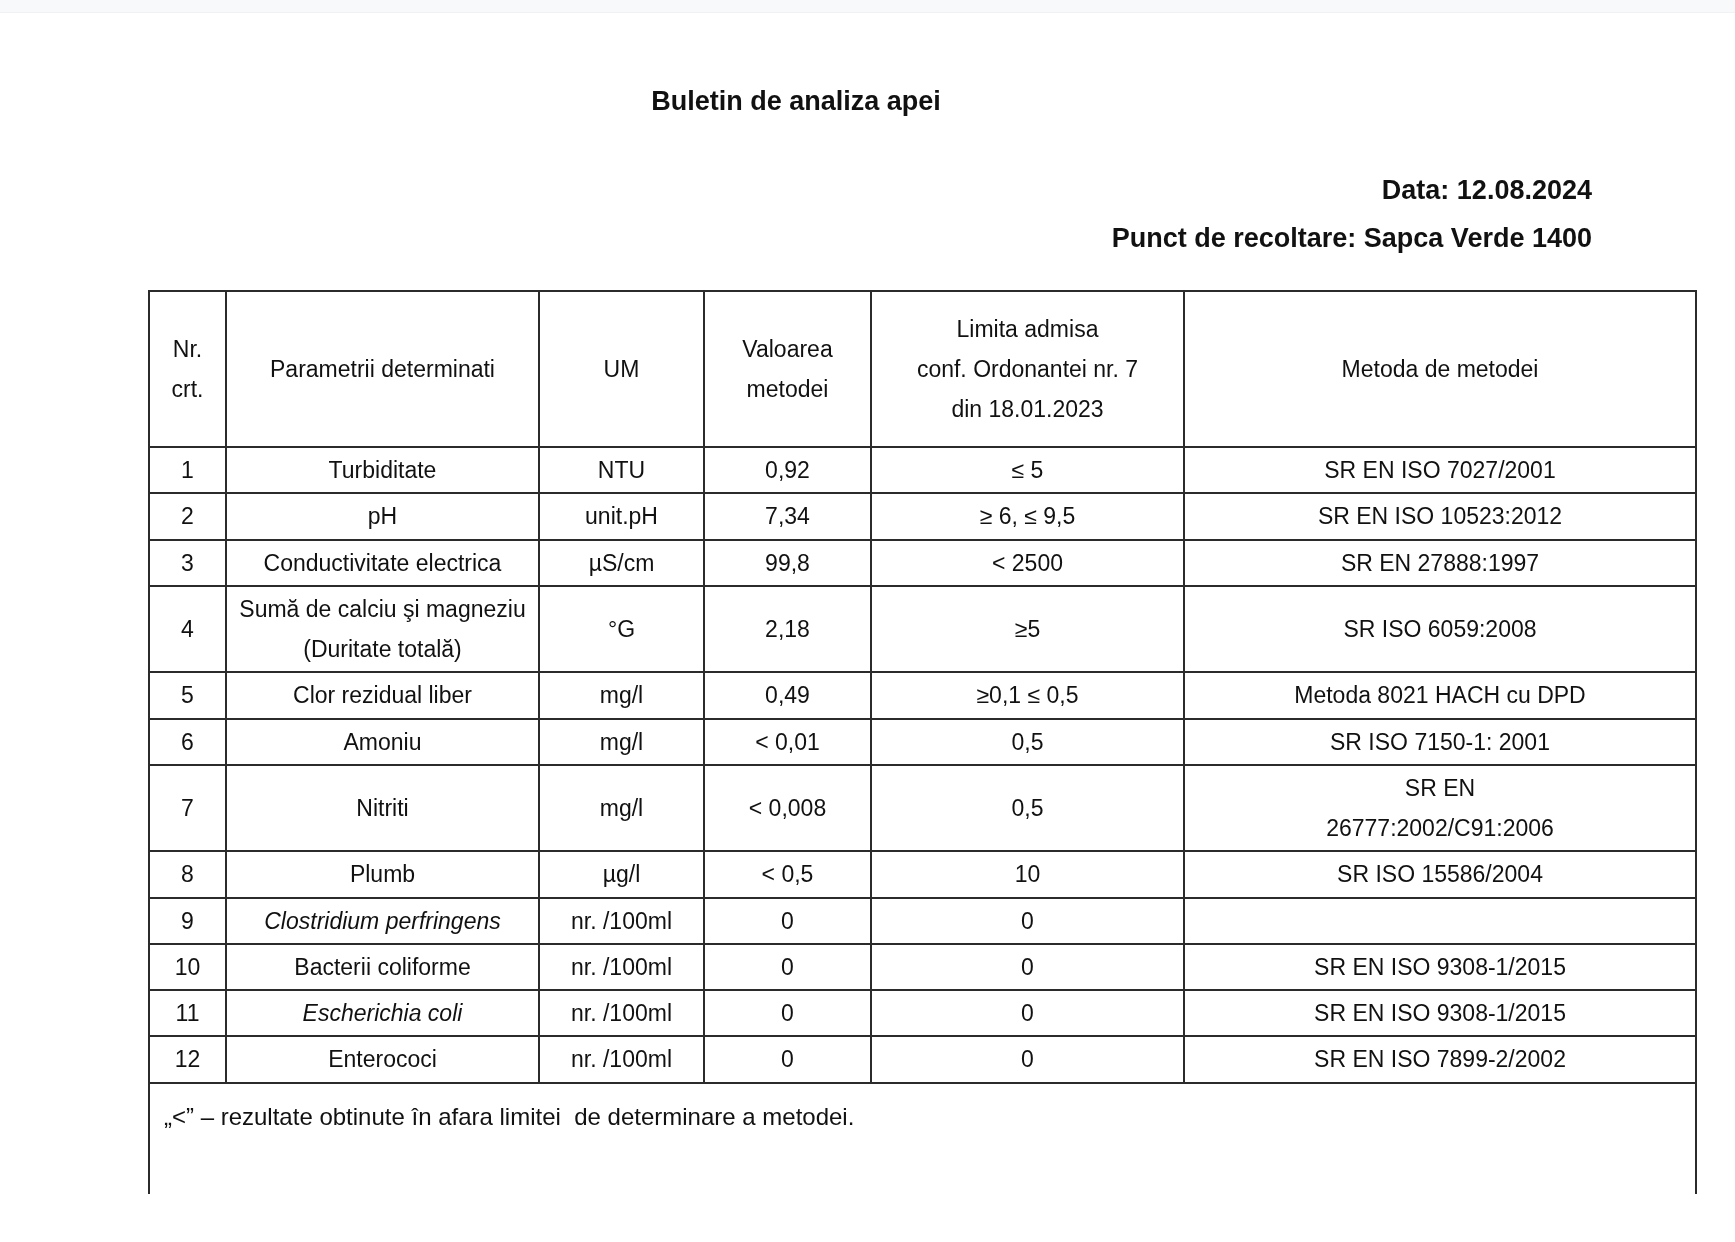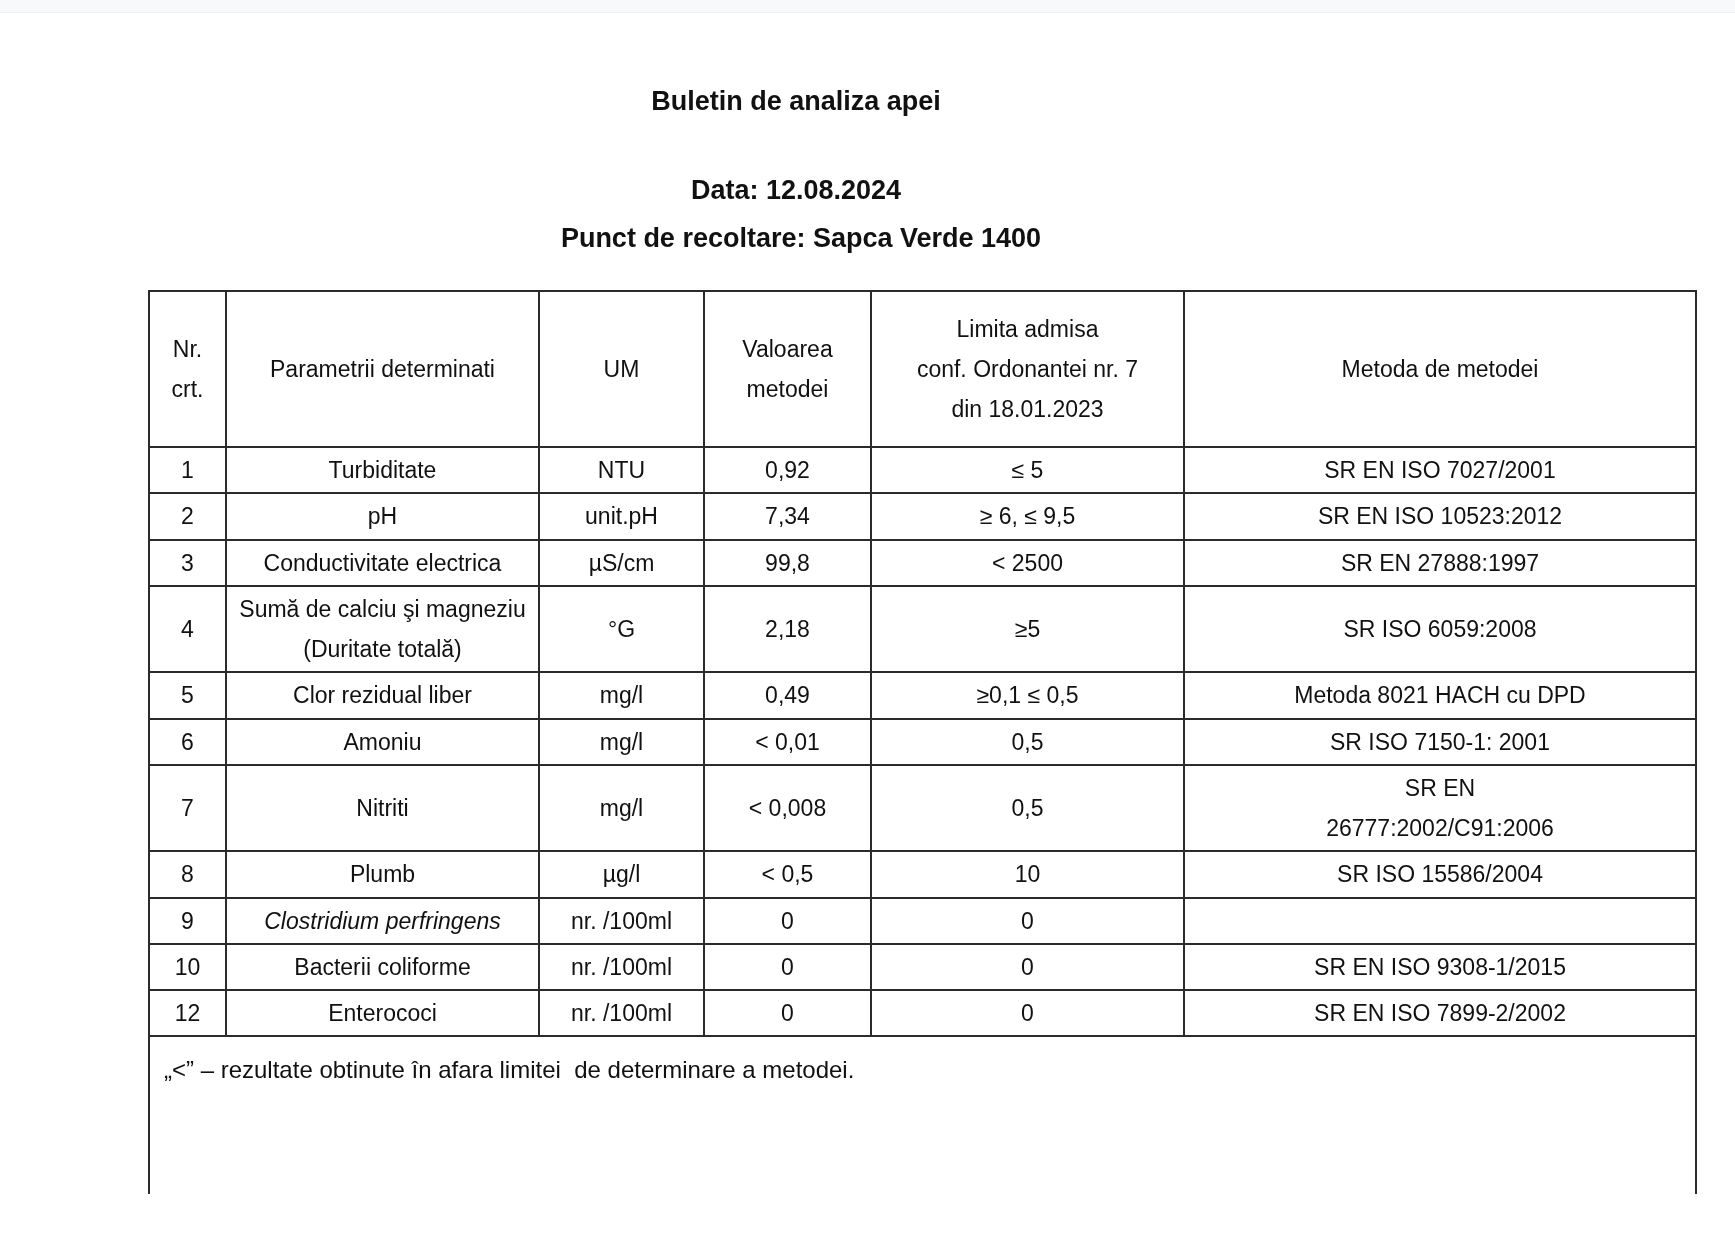--- a/index.html
+++ b/index.html
@@ -33,20 +33,21 @@
     margin: 0;
     font-size: 27px;
     font-weight: bold;
     line-height: 1.15;
   }
   .doc-line {
     margin: 0;
     font-size: 27px;
     font-weight: bold;
     line-height: 1.15;
+    text-align: right;
   }
   .doc-line.date    { margin-top: 58px; }
   .doc-line.sample  { margin-top: 17px; padding-left: 10px; }
 
   table.results {
     border-collapse: collapse;
     table-layout: fixed;
     width: 1547px;
     margin-left: 148px;
     margin-top: 36px;
@@ -185,20 +186,28 @@
         </tr>
         <tr>
           <td>10</td>
           <td>Bacterii coliforme</td>
           <td>nr. /100ml</td>
           <td>0</td>
           <td>0</td>
           <td>SR EN ISO 9308-1/2015</td>
         </tr>
         <tr>
+          <td>11</td>
+          <td class="italic">Escherichia coli</td>
+          <td>nr. /100ml</td>
+          <td>0</td>
+          <td>0</td>
+          <td>SR EN ISO 9308-1/2015</td>
+        </tr>
+        <tr>
           <td>12</td>
           <td>Enterococi</td>
           <td>nr. /100ml</td>
           <td>0</td>
           <td>0</td>
           <td>SR EN ISO 7899-2/2002</td>
         </tr>
       </tbody>
     <tbody>
       <tr class="footnote-row">

